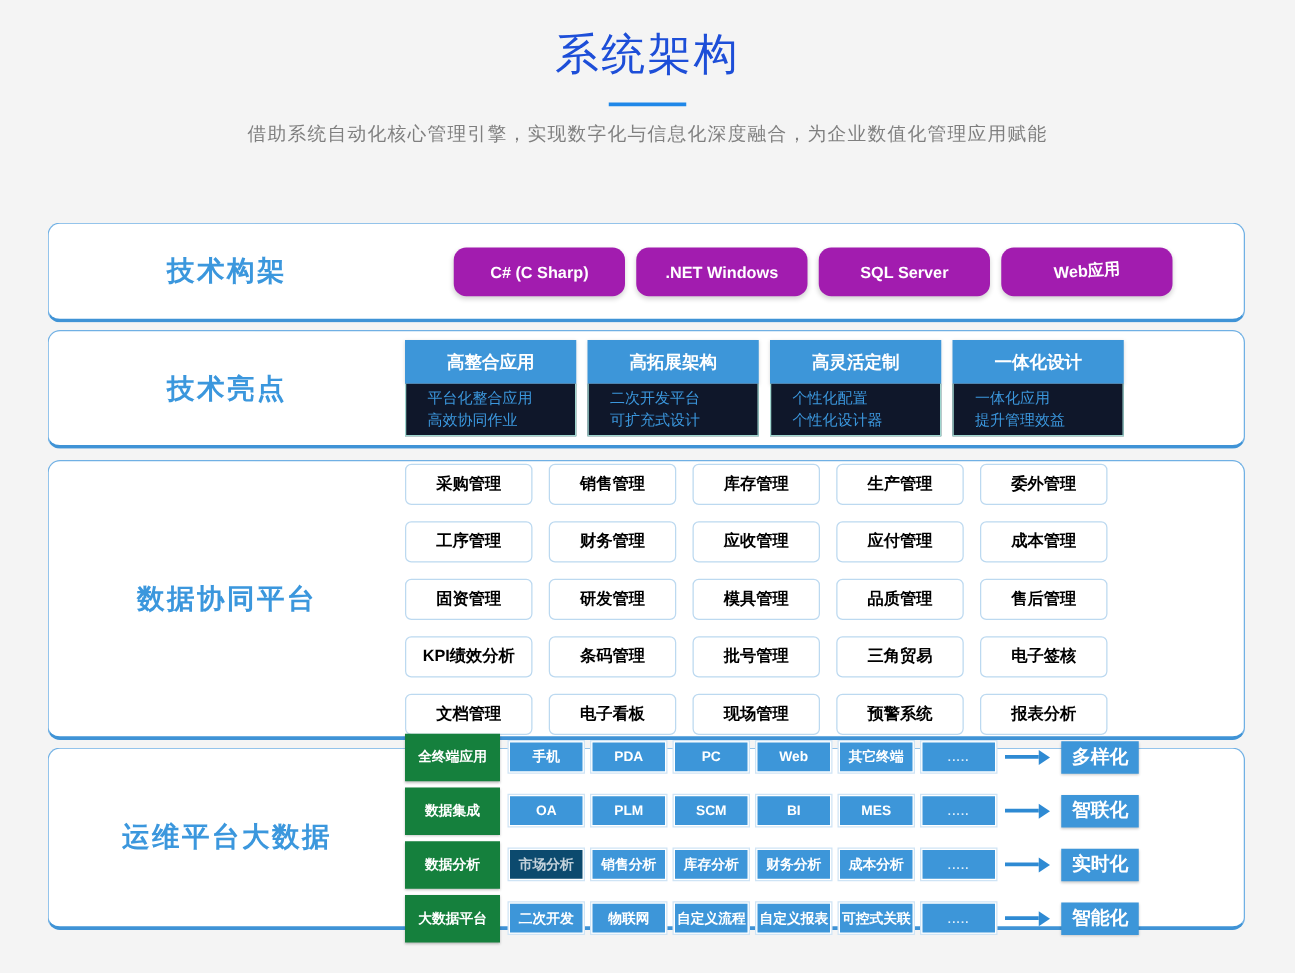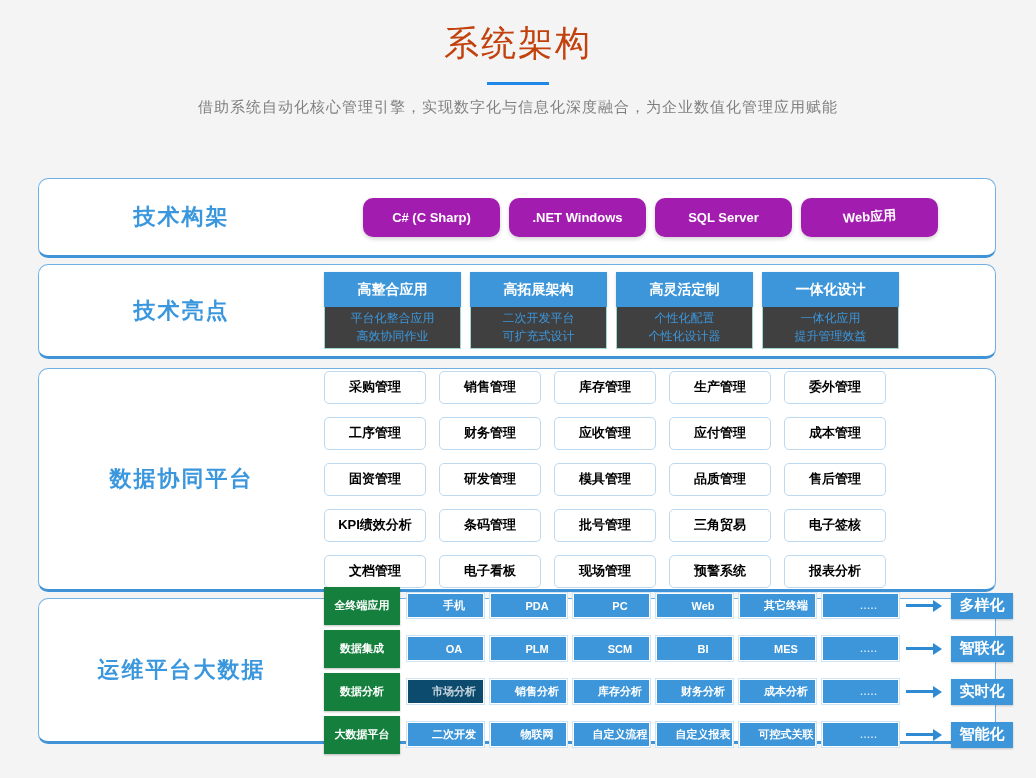--- a/index.html
+++ b/index.html
@@ -3,21 +3,21 @@
 <meta charset="utf-8">
 <style>
   html,body{margin:0;padding:0;}
   body{
     width:1036px;height:778px;position:relative;overflow:hidden;
     background:#f4f4f4;
     font-family:"Liberation Sans","DejaVu Sans",sans-serif;
   }
   
   .header{text-align:center;padding-top:20px;}
-  .page-title{margin:0;font-size:35px;font-weight:400;color:#c2410c;letter-spacing:2px;}
+  .page-title{margin:0;font-size:35px;font-weight:400;color:#1d4ed8;letter-spacing:2px;}
   .title-underline{width:62px;height:3px;background:#1f87e8;margin:15px auto 0;}
   .page-subtitle{margin:13px 0 0;font-size:15px;color:#7f7f7f;letter-spacing:1px;}
 
   
   .panel{
     position:absolute;left:38px;width:958px;box-sizing:border-box;
     background:#ffffff;
     border:1px solid #70b0e4;border-bottom:3px solid #3f93d6;
     border-radius:10px;
     display:flex;align-items:center;
@@ -44,22 +44,22 @@
 
   
   .hl-row{display:flex;gap:9px;}
   .hl-card{width:137px;}
   .hl-header{
     height:35px;background:#3d96d9;color:#fff;font-size:14px;font-weight:bold;
     display:flex;align-items:center;justify-content:center;
     box-shadow:0 1px 3px rgba(0,0,0,0.15);
   }
   .hl-body{
-    border:1px solid #9fd6cf;border-top:none;background:#404040;
-    text-align:center;padding:2px 17px 3px;
+    border:1px solid #9fd6cf;border-top:none;background:#0f172a;
+    padding:2px 17px 3px;
   }
   .hl-line{font-size:12px;color:#3b97dd;line-height:18px;}
 
   
   .dp-grid{display:grid;grid-template-columns:repeat(5,102px);gap:13px 13px;}
   .dp-btn{
     height:31px;background:#fff;border:1px solid #bcd9f0;border-radius:5px;
     color:#000000;font-size:13px;font-weight:bold;
     display:flex;align-items:center;justify-content:center;white-space:nowrap;
   }
@@ -71,21 +71,20 @@
     width:76px;height:38px;background:#15803d;color:#fff;
     font-size:11px;font-weight:bold;
     display:flex;align-items:center;justify-content:center;
     box-shadow:0 1px 2px rgba(0,0,0,0.25);
   }
   .ops-btn{
     width:58px;height:23px;background:#3d96d9;color:#fff;
     font-size:11px;font-weight:bold;white-space:nowrap;
     display:flex;align-items:center;justify-content:center;
     box-shadow:0 0 0 1px #ffffff,0 0 0 2px #cfe4f5;
-    padding-left:17px;
   }
   .ops-btn.faded{background:#0c4a6e;color:rgba(255,255,255,0.75);}
   .ops-btn.dots{font-size:9px;letter-spacing:1px;color:rgba(255,255,255,0.85);}
   .arrow{width:37px;display:flex;align-items:center;}
   .arrow-line{width:27px;height:3px;background:#2e8ad3;}
   .arrow-head{
     width:0;height:0;
     border-top:6px solid transparent;border-bottom:6px solid transparent;
     border-left:9px solid #2e8ad3;
   }

